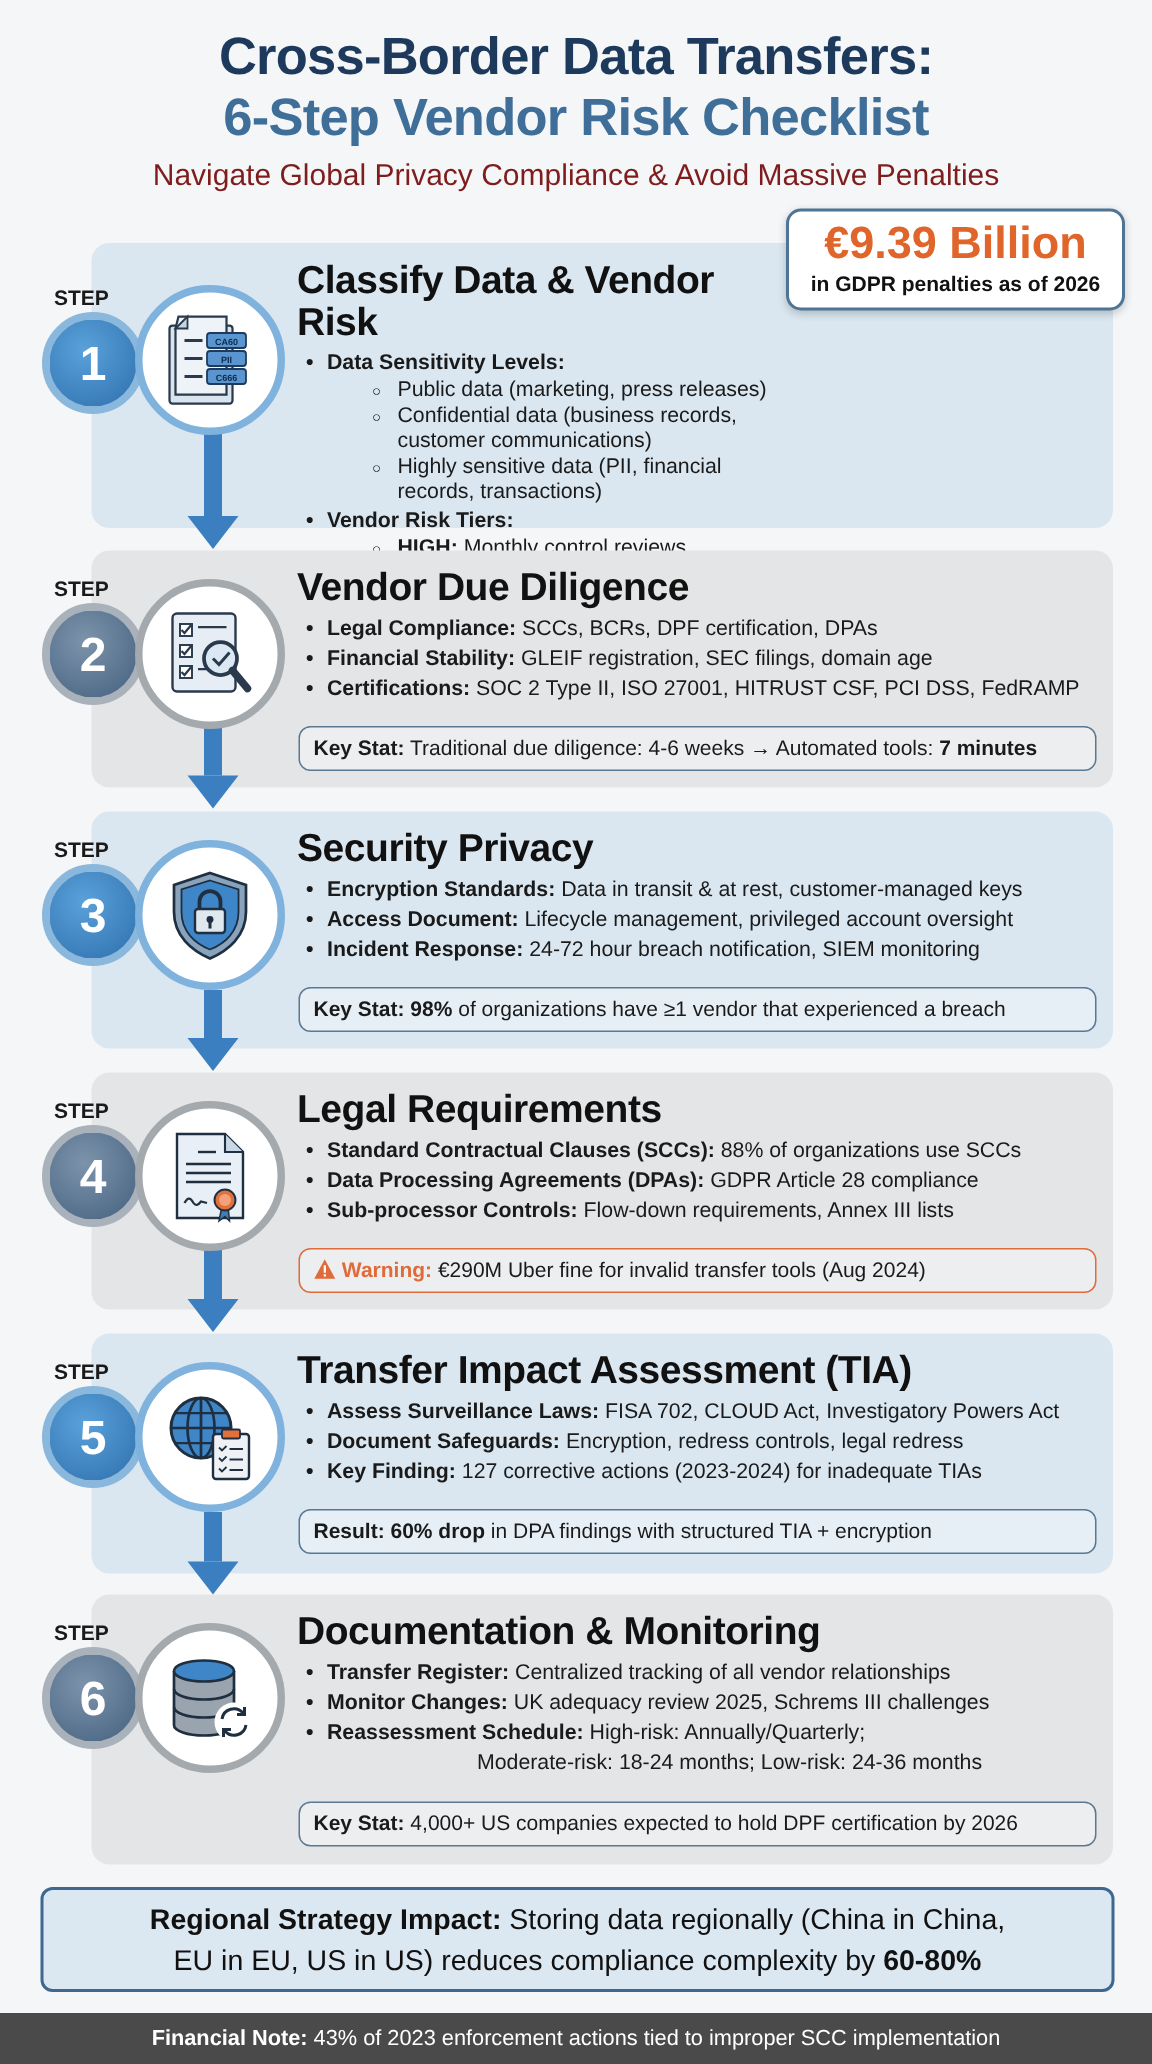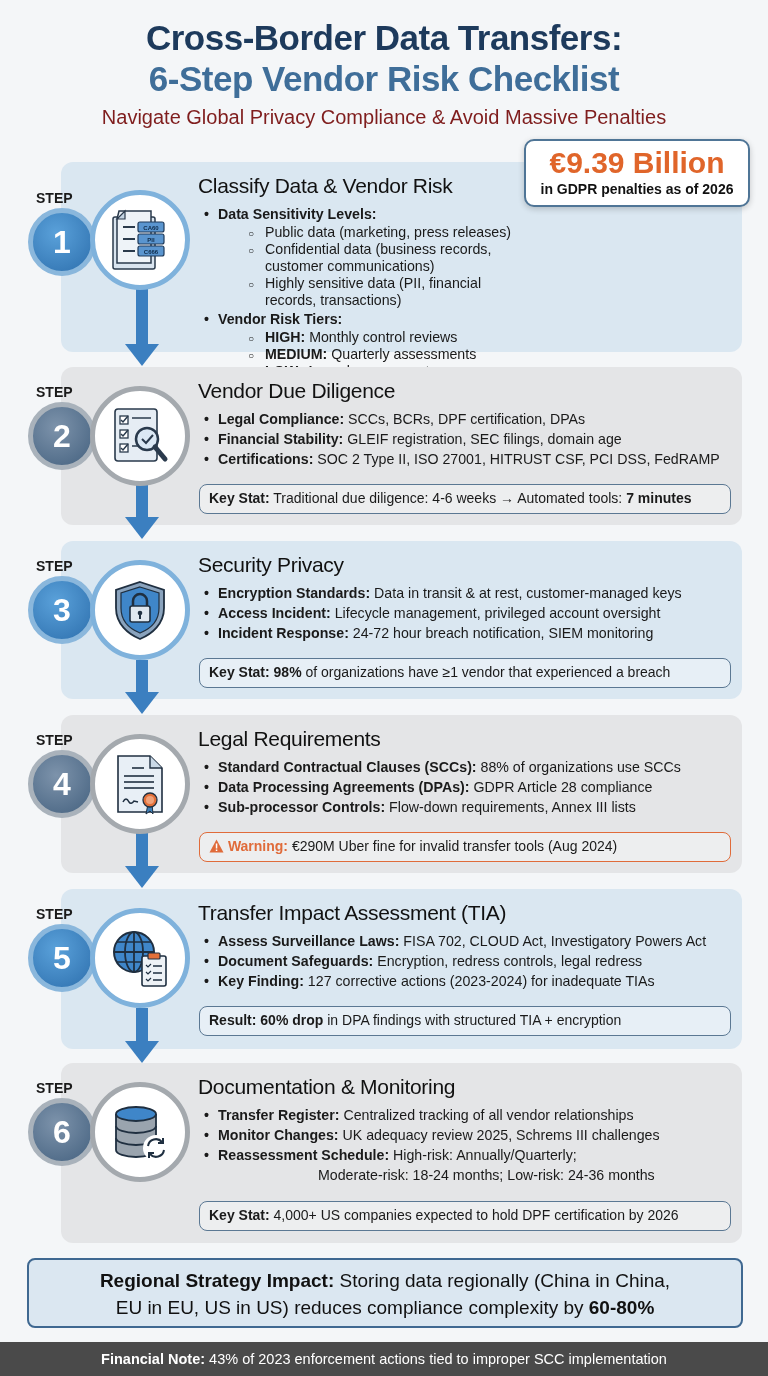--- a/index.html
+++ b/index.html
@@ -40,21 +40,21 @@
   .icon-circle.gray { border: 5px solid #a4a9ae; }
 
   .connector { position: absolute; left: 136px; width: 12px; background: #3b7fc0; }
   .arrowhead {
     position: absolute; left: 125px; width: 0; height: 0;
     border-left: 17px solid transparent; border-right: 17px solid transparent;
     border-top: 22px solid #3b7fc0;
   }
 
   .content { position: absolute; left: 198px; }
-  .h2 { font-size: 21px; font-weight: normal; color: #111; line-height: 28px; letter-spacing: -0.3px; }
+  .h2 { font-size: 26px; font-weight: bold; color: #111; line-height: 28px; letter-spacing: -0.3px; }
   ul.bul { list-style: none; margin-top: 4px; }
   ul.bul li { font-size: 14.2px; line-height: 20px; position: relative; padding-left: 20px; color: #1a1a1a; }
   ul.bul li::before { content: "•"; position: absolute; left: 6px; top: 0; font-weight: bold; }
   ul.sub { list-style: none; }
   ul.sub li { padding-left: 47px; font-size: 14.2px; line-height: 17px; }
   ul.sub li::before { content: "○"; position: absolute; left: 30px; font-size: 10px; font-weight: normal; top: 1px; }
   .b { font-weight: bold; }
   .indent2 { padding-left: 100px; display: block; }
 
   .stat {
@@ -182,21 +182,21 @@
     <path d="M25 29 V23 a7 7 0 0 1 14 0 V29" fill="none" stroke="#1f2f40" stroke-width="2.5"></path>
     <rect x="22" y="28" width="20" height="16" rx="2" fill="#dfe7ef" stroke="#1f2f40" stroke-width="1.6"></rect>
     <circle cx="32" cy="35" r="2.3" fill="#1f2f40"></circle>
     <rect x="31" y="36" width="2" height="5" fill="#1f2f40"></rect>
   </svg>
 </div>
 <div class="content" style="top:551px;width:540px;">
   <div class="h2">Security Privacy</div>
   <ul class="bul">
     <li><span class="b">Encryption Standards:</span><span> Data in transit &amp; at rest, customer-managed keys</span></li>
-    <li><span class="b">Access Incident:</span><span> Lifecycle management, privileged account oversight</span></li>
+    <li><span class="b">Access Document:</span><span> Lifecycle management, privileged account oversight</span></li>
     <li><span class="b">Incident Response:</span><span> 24-72 hour breach notification, SIEM monitoring</span></li>
   </ul>
 </div>
 <div class="stat" style="top:658px;">
   <span class="b">Key Stat: 98%</span><span> of organizations have ≥1 vendor that experienced a breach</span>
 </div>
 
 <div class="card gray" style="top:715px;height:158px;"></div>
 <div class="connector" style="top:833px;height:33px;"></div>
 <div class="arrowhead" style="top:866px;"></div>

